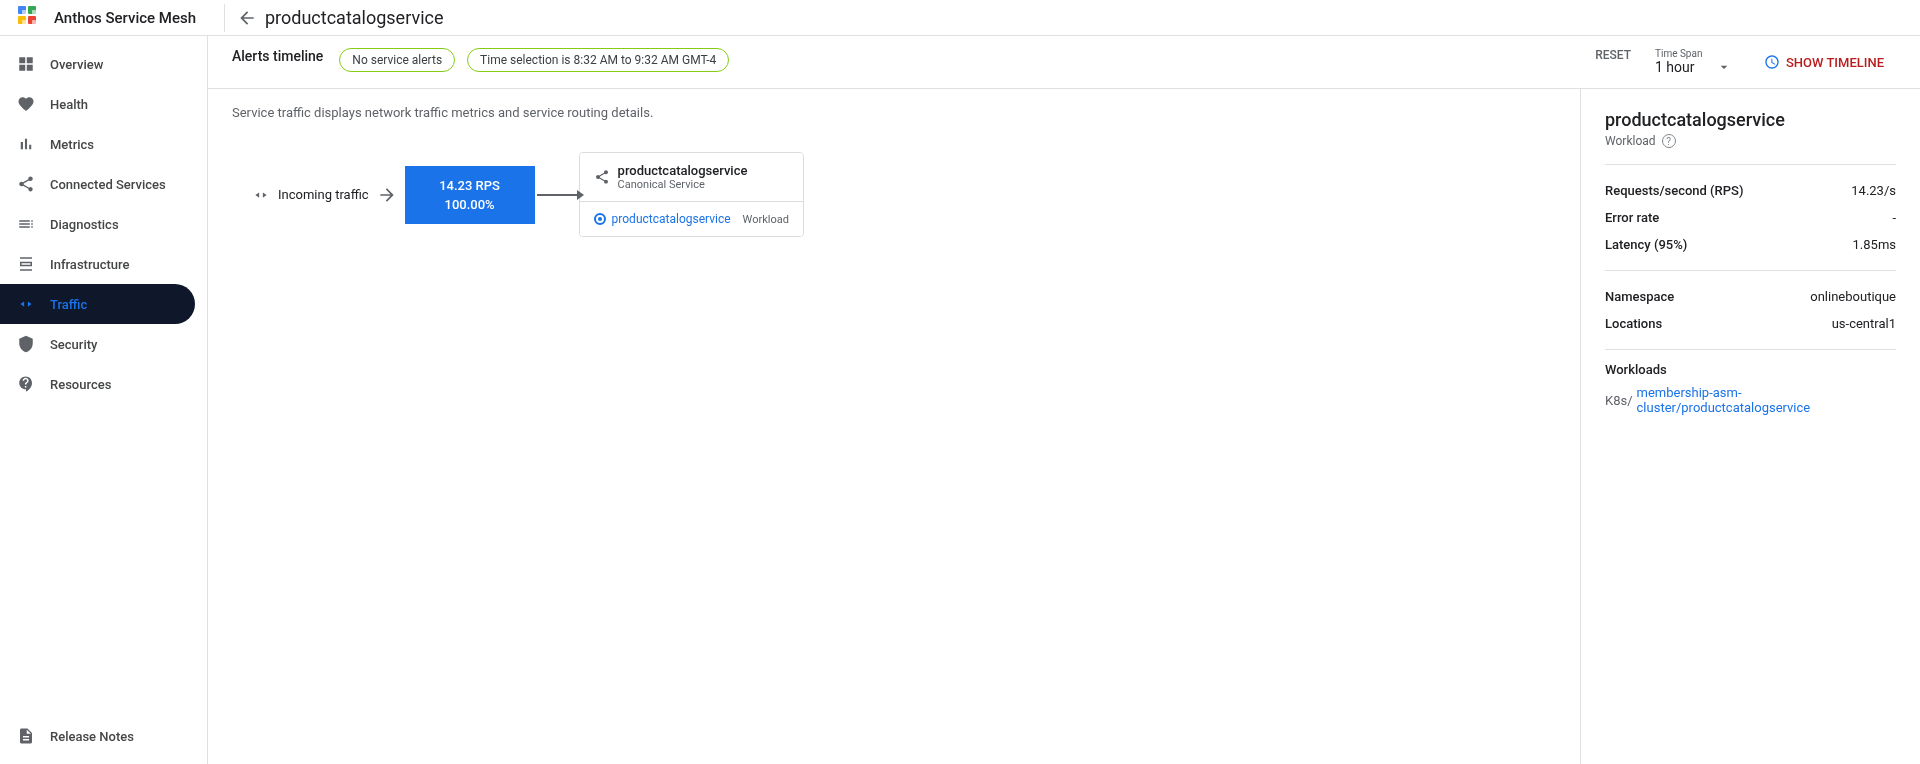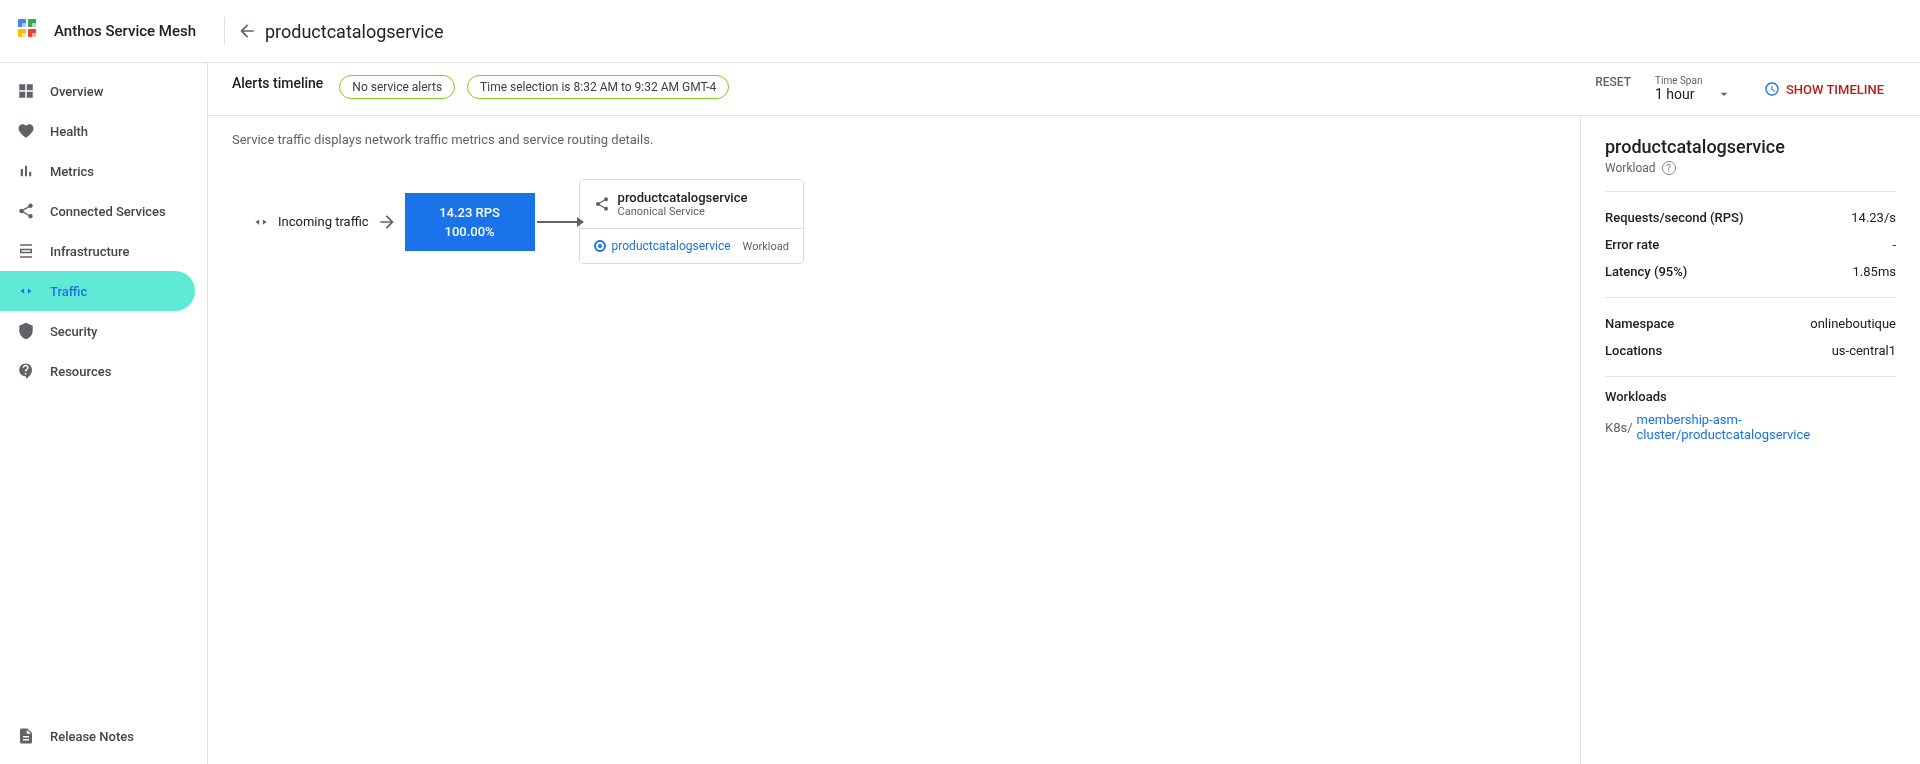--- a/index.html
+++ b/index.html
@@ -2,21 +2,21 @@
 <html><head>
   <meta charset="utf-8">
   <style>
     * { box-sizing: border-box; margin: 0; padding: 0; }
     body { font-family: 'Google Sans', Roboto, Arial, sans-serif; font-size: 14px; color: #202124; background: #fff; display: flex; flex-direction: column; height: 764px; overflow: hidden; }
 
     
     .top-bar {
       display: flex;
       align-items: center;
-      height: 63px;
+      height: 36px;
       border-bottom: 1px solid #e0e0e0;
       padding: 0 16px;
       flex-shrink: 0;
       background: #fff;
     }
     .top-bar-logo {
       display: flex;
       align-items: center;
       gap: 10px;
       width: 208px;
@@ -75,21 +75,21 @@
       padding: 10px 16px;
       cursor: pointer;
       color: #444746;
       font-size: 13px;
       font-weight: 500;
       border-radius: 0 24px 24px 0;
       margin-right: 12px;
       position: relative;
     }
     .sidebar-item.active {
-      background: #5eead4;
+      background: #0f172a;
       color: #1a73e8;
     }
     .sidebar-item.active .sidebar-icon { color: #1a73e8; }
     .sidebar-icon {
       width: 20px;
       height: 20px;
       color: #5f6368;
       flex-shrink: 0;
       display: flex;
       align-items: center;
@@ -401,20 +401,28 @@
 
     <div class="sidebar-item">
       <span class="sidebar-icon">
         <svg width="18" height="18" viewBox="0 0 24 24" fill="currentColor">
             <path d="M18 16.08c-.76 0-1.44.3-1.96.77L8.91 12.7c.05-.23.09-.46.09-.7s-.04-.47-.09-.7l7.05-4.11c.54.5 1.25.81 2.04.81 1.66 0 3-1.34 3-3s-1.34-3-3-3-3 1.34-3 3c0 .24.04.47.09.7L8.04 9.81C7.5 9.31 6.79 9 6 9c-1.66 0-3 1.34-3 3s1.34 3 3 3c.79 0 1.5-.31 2.04-.81l7.12 4.16c-.05.21-.08.43-.08.65 0 1.61 1.31 2.92 2.92 2.92 1.61 0 2.92-1.31 2.92-2.92s-1.31-2.92-2.92-2.92z"></path>
           </svg>
       </span>
       <span>Connected Services</span>
     </div>
 
+    <div class="sidebar-item">
+      <span class="sidebar-icon">
+        <svg width="18" height="18" viewBox="0 0 24 24" fill="currentColor">
+            <path d="M3 9h14V7H3v2zm0 4h14v-2H3v2zm0 4h14v-2H3v2zm16 0h2v-2h-2v2zm0-10v2h2V7h-2zm0 6h2v-2h-2v2z"></path>
+          </svg>
+      </span>
+      <span>Diagnostics</span>
+    </div>
 
     <div class="sidebar-item">
       <span class="sidebar-icon">
         <svg width="18" height="18" viewBox="0 0 24 24" fill="currentColor">
             <path d="M20 3H4v2h16V3zM4 19h16v2H4v-2zM4 9h16v6H4V9zm2 2v2h12v-2H6z"></path>
           </svg>
       </span>
       <span>Infrastructure</span>
     </div>
 

